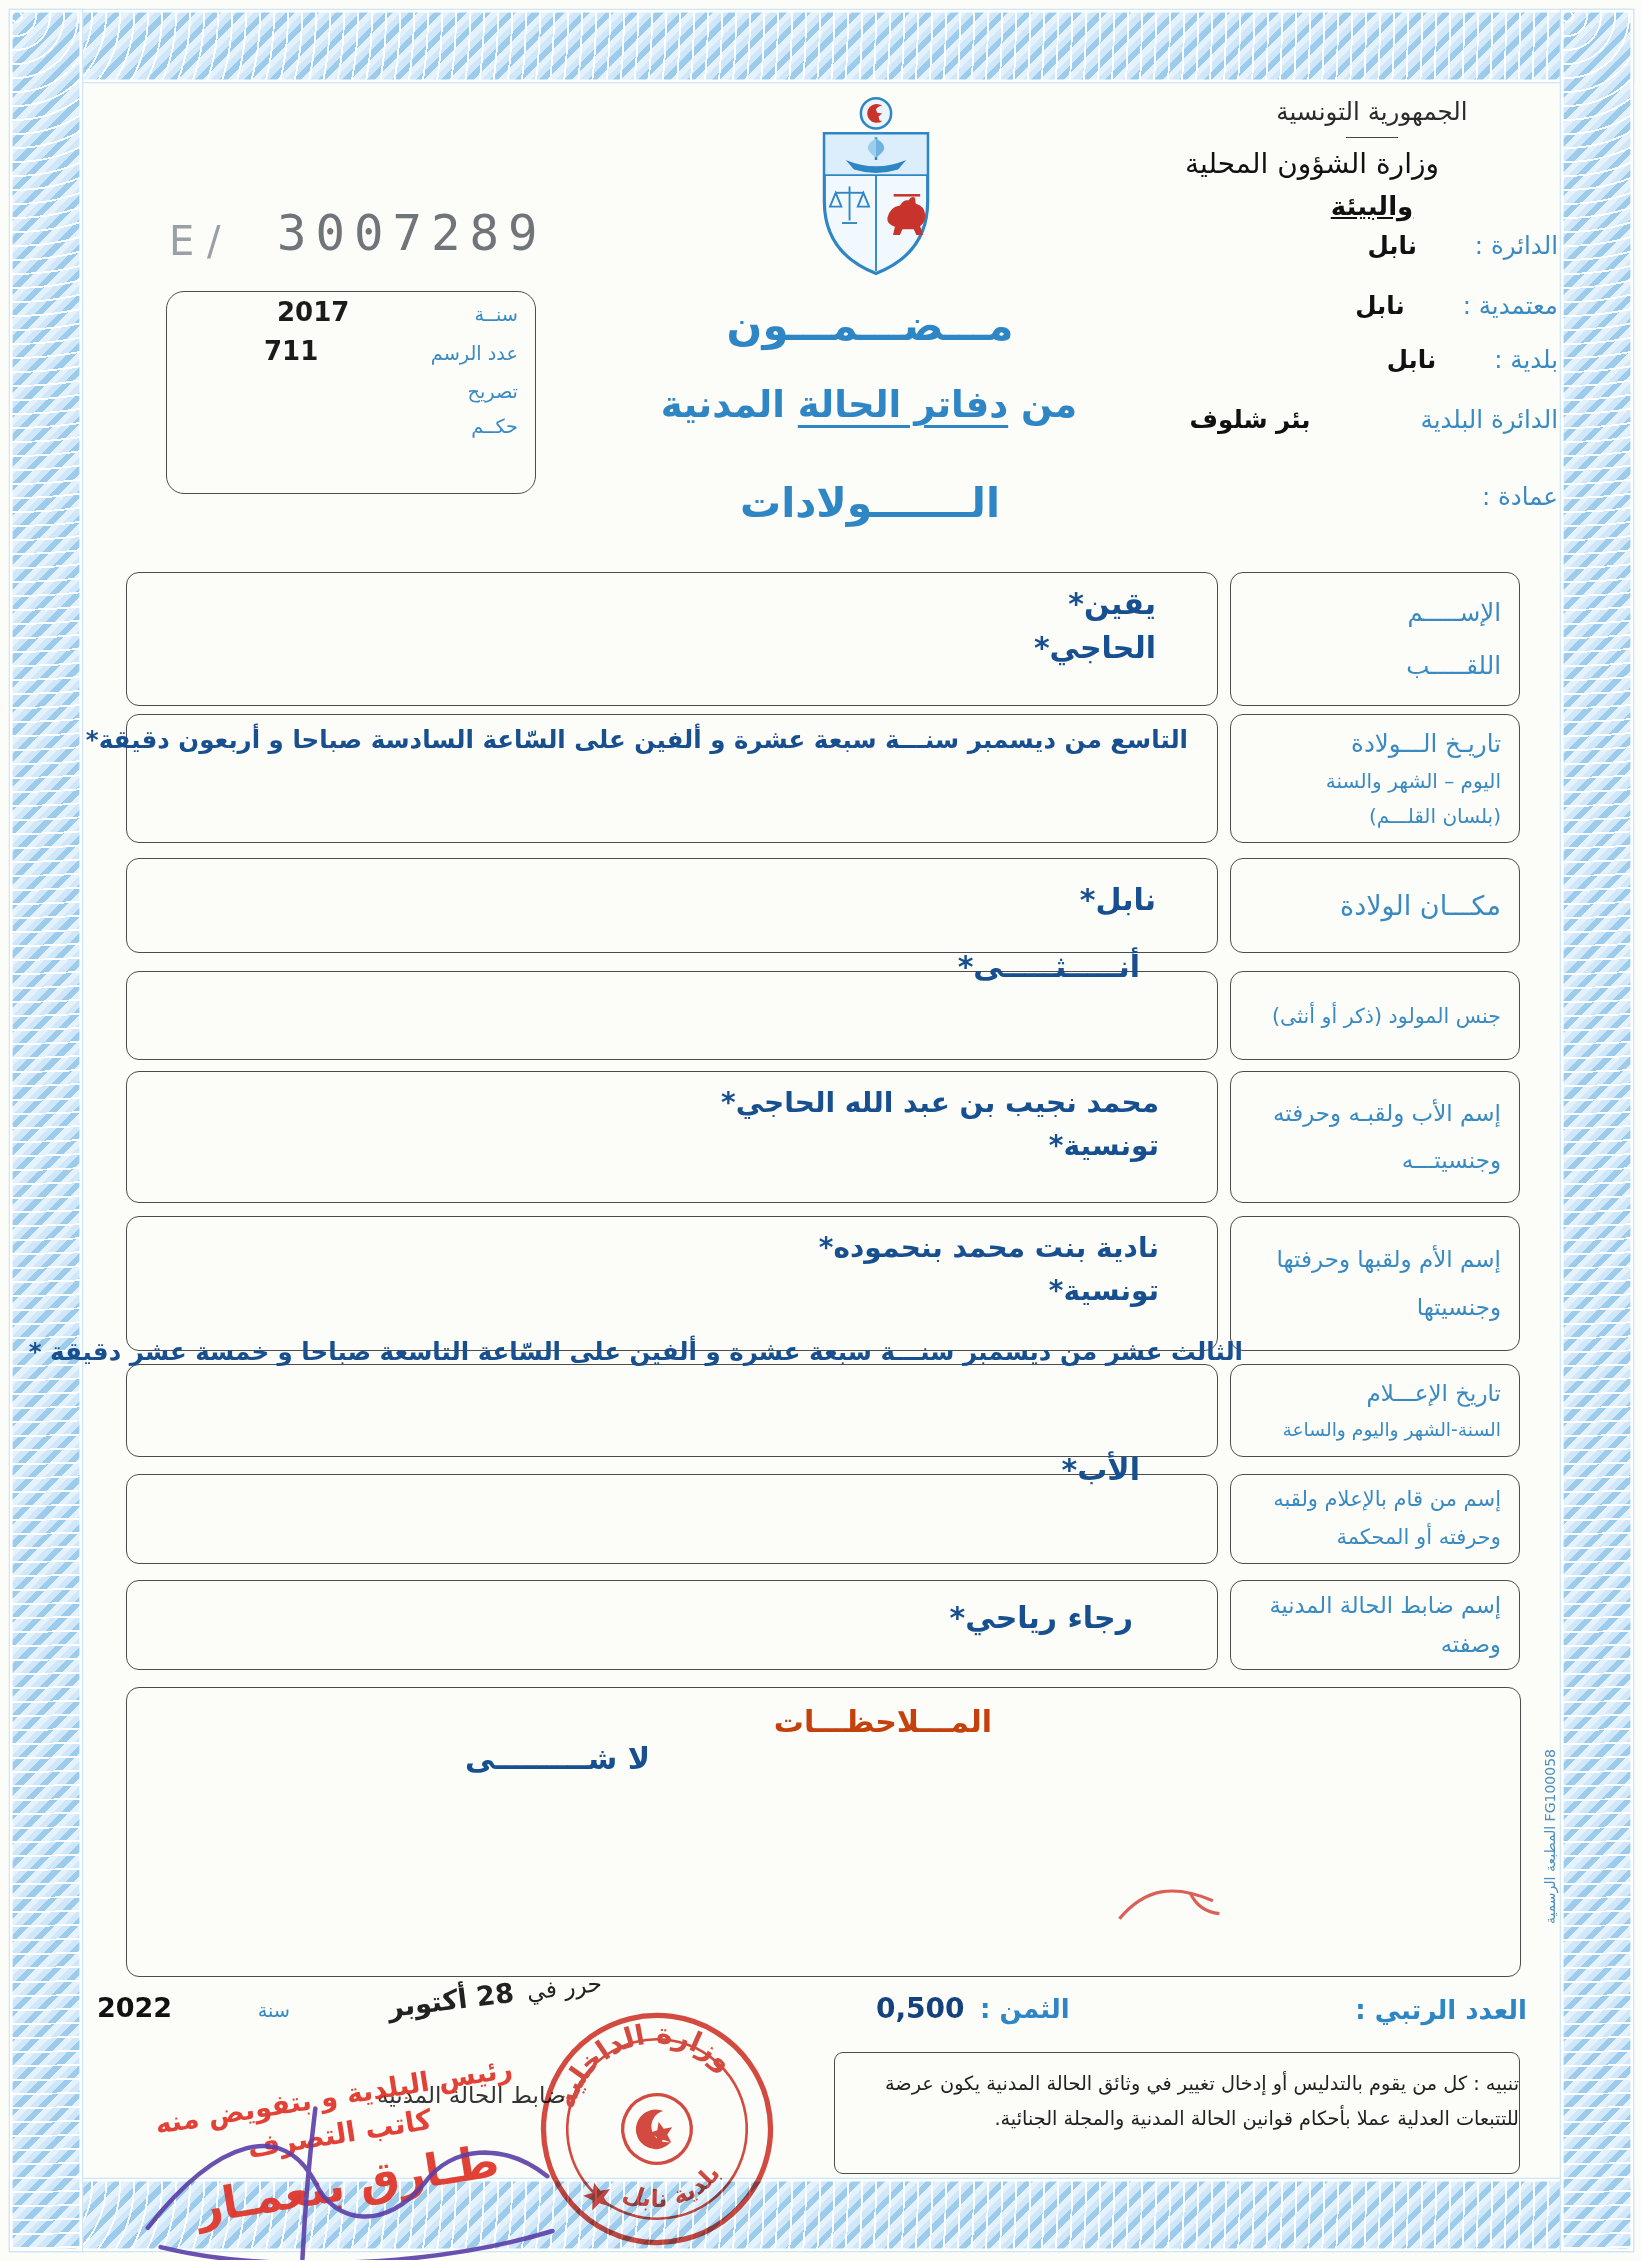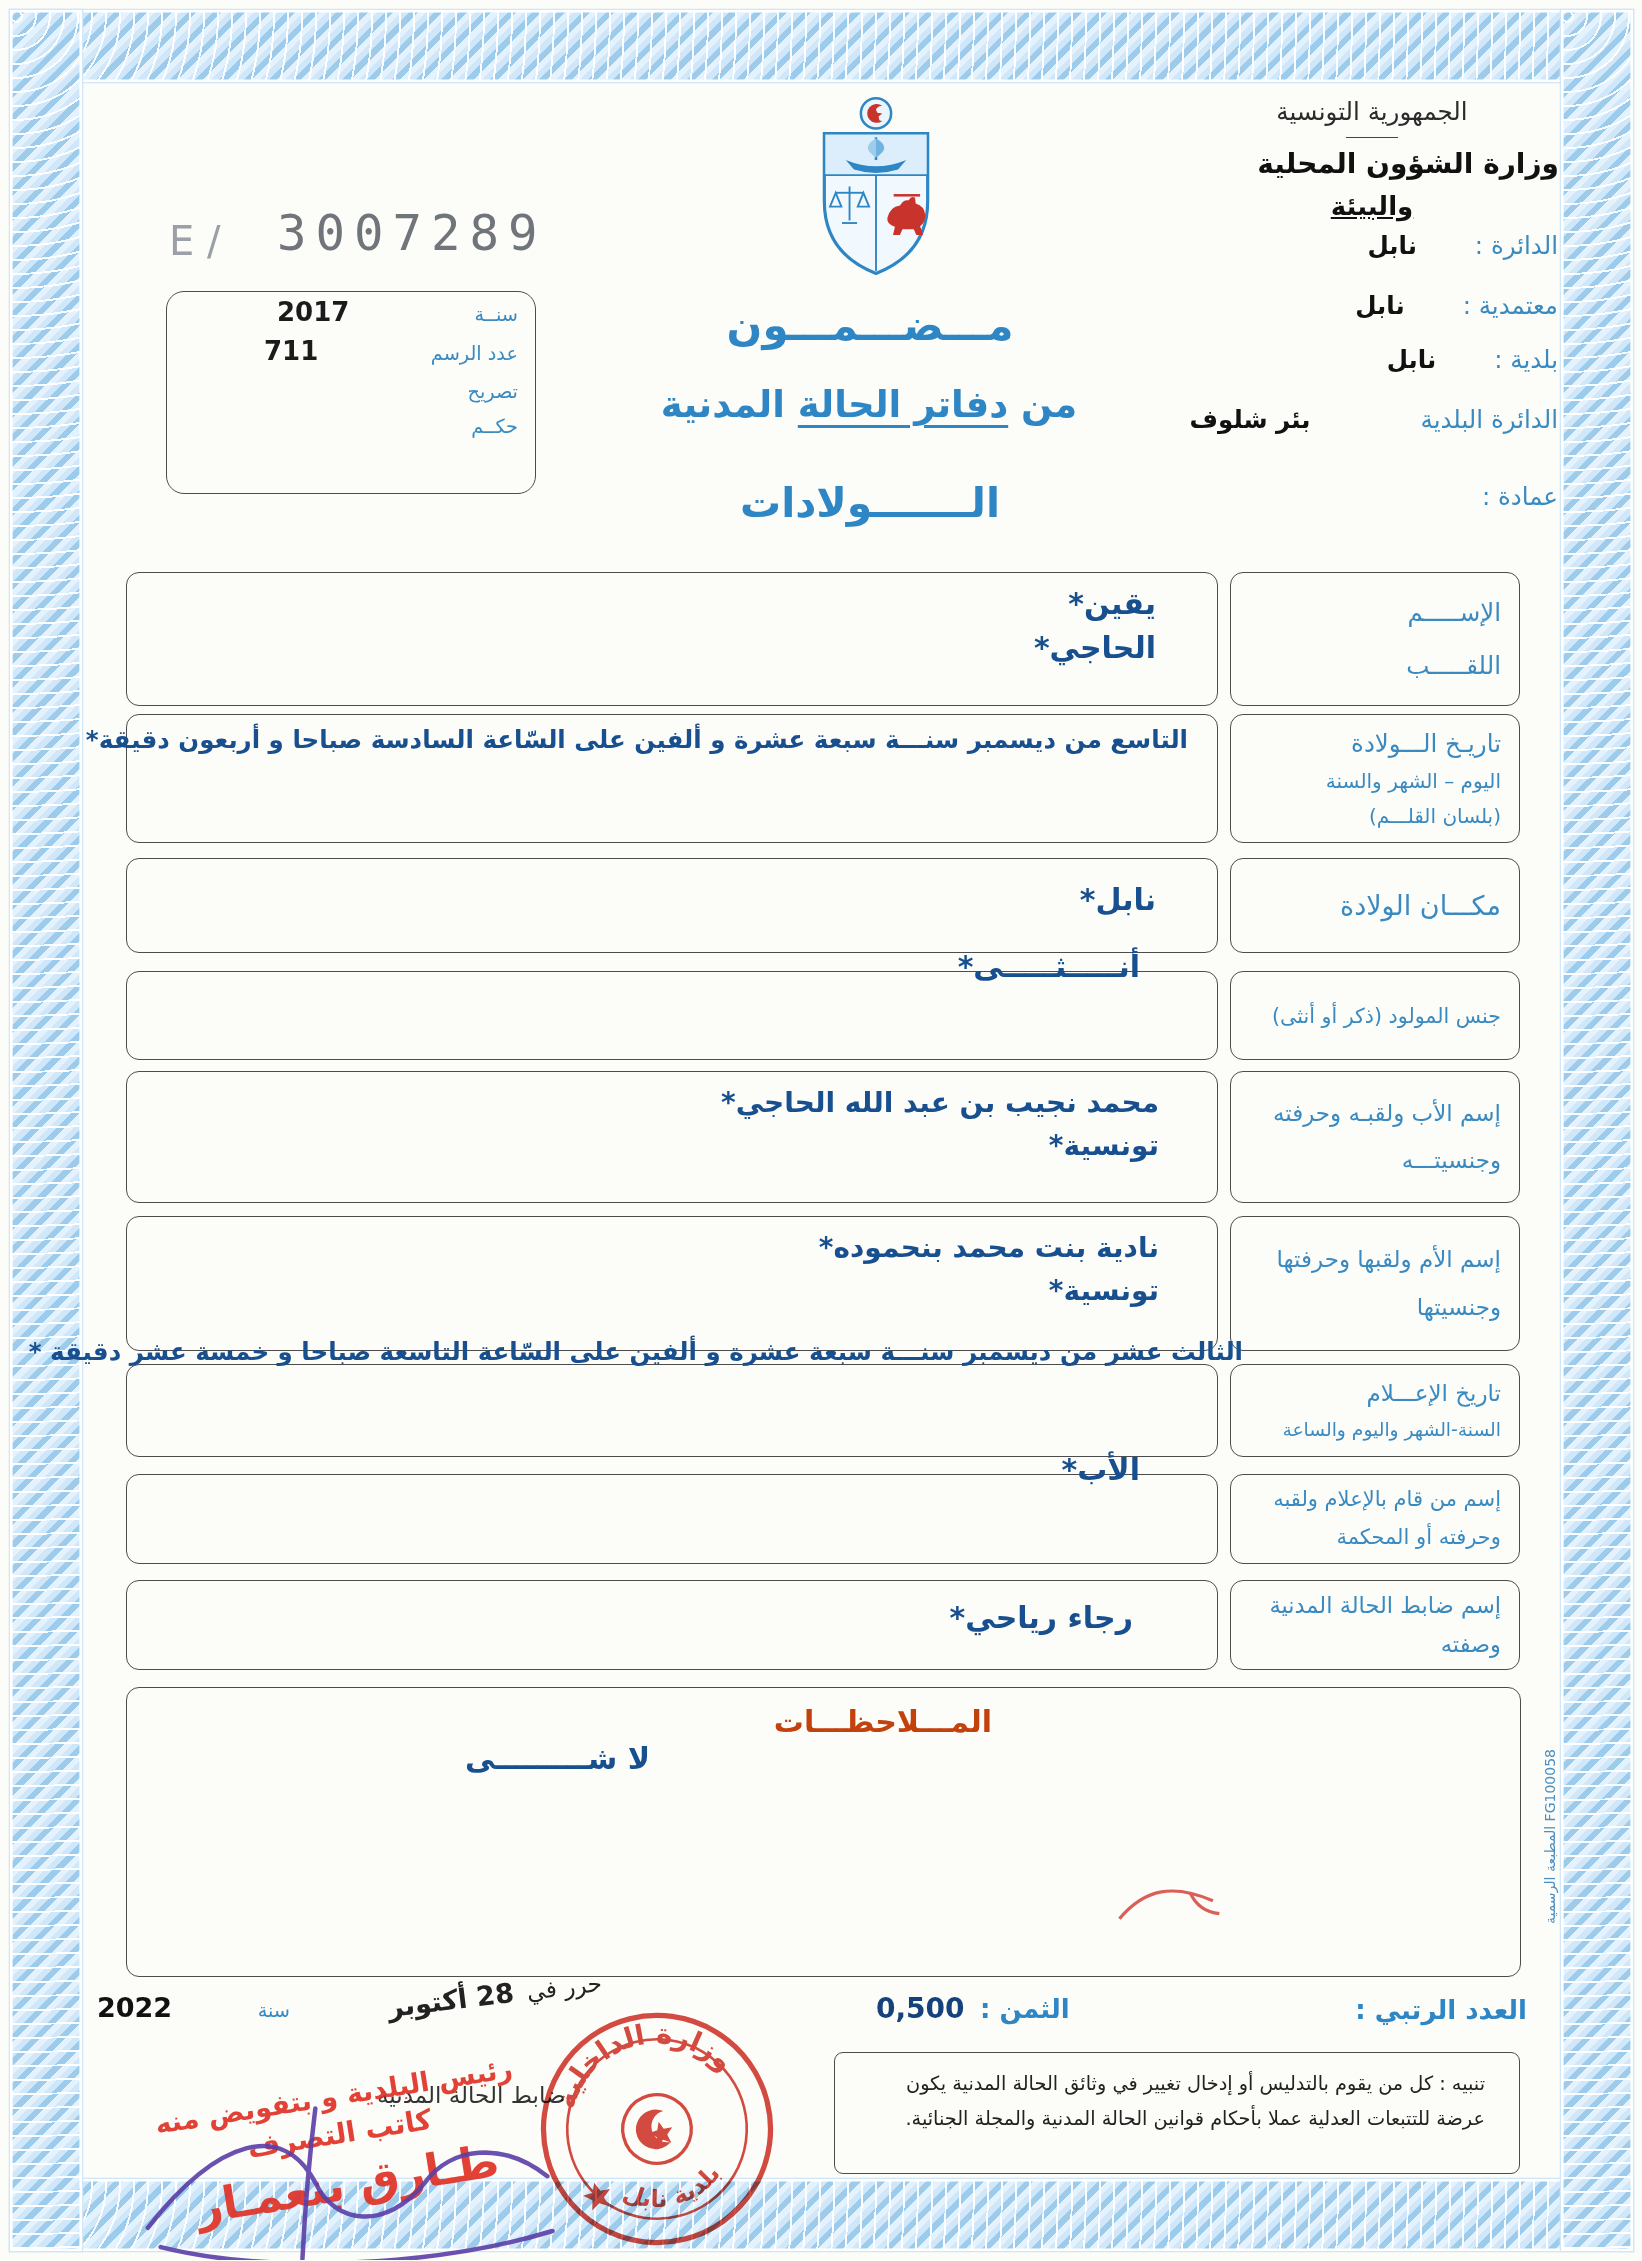--- a/index.html
+++ b/index.html
@@ -51,21 +51,21 @@
 
 <div class="page" dir="rtl">
 
   <div class="gb gb-top"></div>
   <div class="gb gb-bottom"></div>
   <div class="gb gb-left"></div>
   <div class="gb gb-right"></div>
 
   <div class="abs" style="left:1185px; top:97px; width:374px; text-align:center; font-size:24.5px; color:#2b2b2b;">الجمهورية التونسية</div>
   <div class="abs" style="left:1346px; top:137px; width:52px; border-top:1.9px solid #444;"></div>
-  <div class="abs" style="left:1185px; top:147px; width:374px; text-align:right; font-size:28px; font-weight:bold; color:#111;">وزارة الشؤون المحلية</div>
+  <div class="abs" style="left:1185px; top:147px; width:374px; text-align:left; font-size:28px; font-weight:normal; color:#111;">وزارة الشؤون المحلية</div>
   <div class="abs" style="left:1185px; top:191px; width:374px; text-align:center; font-size:26px; font-weight:bold; color:#111;text-decoration:underline;">والبيئة</div>
 
   <div class="hdr-row" style="top:231px;">
     <span class="lbl">الدائرة :</span>
     <span class="val">نابل</span>
   </div>
   <div class="hdr-row" style="top:291px;">
     <span class="lbl">معتمدية :</span>
     <span class="val">نابل</span>
   </div>
@@ -229,21 +229,21 @@
   <div class="abs" style="left:387px; top:1979px; display:flex; gap:13px; align-items:baseline; transform:rotate(-7deg); color:#222;">
     <span style="font-size:23px;">حرر في</span>
     <span style="font-size:27px; font-weight:bold;">28 أكتوبر</span>
   </div>
 
   <div class="abs" style="left:97px; top:1992px; width:193px; display:flex; justify-content:space-between; align-items:baseline;">
     <span class="lbl" style="font-size:19.3px;">سنة</span>
     <span style="font-size:27px; font-weight:bold; color:#111;">2022</span>
   </div>
 
-  <div class="box" style="left:834px; top:2052px; width:686px; height:122px; border-radius:9px; padding:14px 34px;">
+  <div class="box" style="left:834px; top:2052px; width:686px; height:122px; border-radius:9px; padding:14px 0;">
     <div style="font-size:19.3px; line-height:1.8; color:#222; text-align:right;">تنبيه : كل من يقوم بالتدليس أو إدخال تغيير في وثائق الحالة المدنية يكون عرضة للتتبعات العدلية عملا بأحكام قوانين الحالة المدنية والمجلة الجنائية.</div>
   </div>
 
   <div class="abs" style="left:377px; top:2082px; font-size:23px; color:#333; z-index:1;">ضابط الحالة المدنية</div>
 
   <svg class="abs" style="left:525px; top:1997px; width:264px; height:264px; transform:rotate(-14deg); opacity:.86; mix-blend-mode:multiply; z-index:3;" viewBox="0 0 400 400">
     <circle cx="200" cy="200" r="172" fill="none" stroke="#cf2d22" stroke-width="8"></circle>
     <circle cx="200" cy="200" r="136" fill="none" stroke="#cf2d22" stroke-width="4"></circle>
     <defs>
       <path id="arcT" d="M 70,200 A 130,130 0 0 1 330,200"></path>

